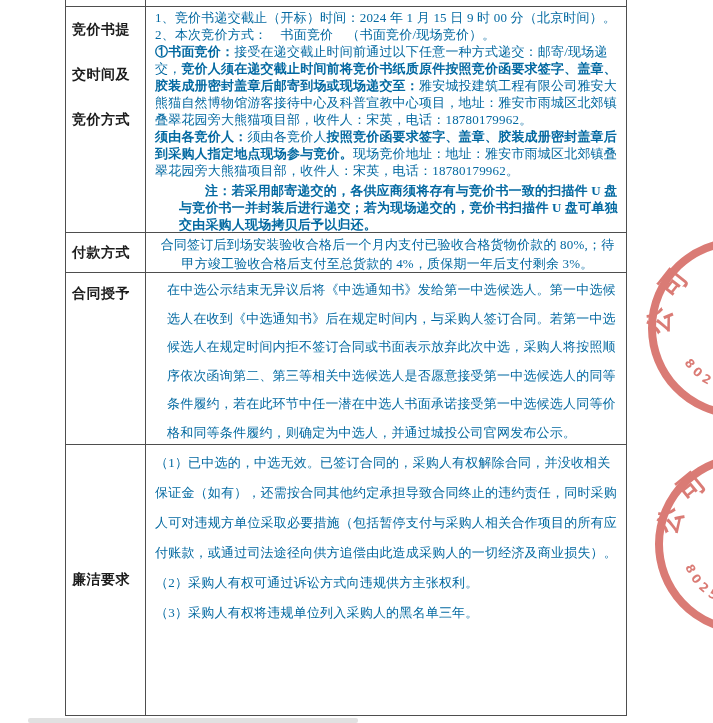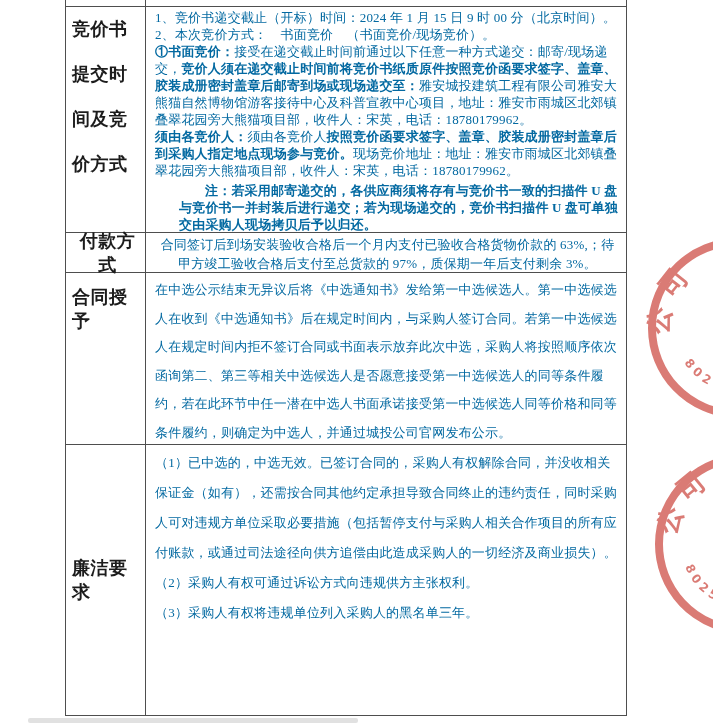--- a/index.html
+++ b/index.html
@@ -12,30 +12,30 @@
     position:absolute;left:65px;top:0;width:562px;
     border-left:1px solid #4e4e4e;border-right:1px solid #4e4e4e;
     box-sizing:border-box;
   }
   .trow{display:flex;border-bottom:1px solid #4e4e4e;box-sizing:border-box;}
   .sliver{height:7px;}
   .sliver .cell-label{border-right:1px solid #4e4e4e;}
   .cell-label{
     width:80px;flex:0 0 80px;box-sizing:border-box;
     border-right:1px solid #4e4e4e;
-    font-size:18px;font-weight:bold;letter-spacing:.5px;
+    font-size:14px;font-weight:bold;letter-spacing:.5px;
     line-height:45px;padding:0 2px 0 6px;color:#1c1c1c;
   }
   .cell-content{
     flex:1;box-sizing:border-box;padding:2px 6px 0 9px;
     font-size:13px;letter-spacing:.2px;color:#0369a1;overflow:hidden;
   }
   .row-1{height:226px;}
   .row-2{height:40px;text-align:center;}
-  .row-3{height:172px;}
+  .row-3{height:172px;gap:12px;}
   .row-4{height:271px;}
   .row-1 .cell-content p{margin:0;line-height:17px;}
   .row-1 .cell-content p.indent{margin-top:3px;text-indent:2em;margin-left:24px;}
   .row-2 .cell-label{line-height:normal;display:flex;align-items:center;}
   .row-2 .cell-content{padding-top:2px;}
   .row-2 .cell-content p{margin:0;line-height:19px;}
   .row-3 .cell-label{line-height:normal;padding-top:12px;}
   .row-3 .cell-content{padding-top:3px;}
   .row-3 .cell-content p{margin:0;line-height:28.5px;}
   .row-4 .cell-label{line-height:normal;display:flex;align-items:center;}
@@ -72,21 +72,21 @@
         <p><span class="seg-n">2、本次竞价方式：</span><span class="seg-u">　书面竞价　</span><span class="seg-n">（书面竞价/现场竞价）。</span></p>
         <p><span class="seg-b">①书面竞价：</span><span class="seg-n">接受在递交截止时间前通过以下任意一种方式递交：</span><span class="seg-u">邮寄/现场递交</span><span class="seg-n">，</span><span class="seg-b">竞价人须在递交截止时间前将竞价书纸质原件按照竞价函要求签字、盖章、胶装成册密封盖章后邮寄到场或现场递交至：</span><span class="seg-n">雅安城投建筑工程有限公司雅安大熊猫自然博物馆游客接待中心及科普宣教中心项目，地址：</span><span class="seg-u">雅安市雨城区北郊镇叠翠花园旁大熊猫项目部，</span><span class="seg-n">收件人：</span><span class="seg-u">宋英</span><span class="seg-n">，电话：</span><span class="seg-u">18780179962</span><span class="seg-n">。</span></p>
         <p><span class="seg-b">须由各竞价人：</span><span class="seg-n">须由各竞价人</span><span class="seg-b">按照竞价函要求签字、盖章、胶装成册密封盖章后到采购人指定地点现场参与竞价。</span><span class="seg-n">现场竞价地址：地址：</span><span class="seg-u">雅安市雨城区北郊镇叠翠花园旁大熊猫项目部，</span><span class="seg-n">收件人：</span><span class="seg-u">宋英</span><span class="seg-n">，电话：</span><span class="seg-u">18780179962</span><span class="seg-n">。</span></p>
         <p class="indent"><span class="seg-b">注：若采用邮寄递交的，各供应商须将存有与竞价书一致的扫描件 U 盘与竞价书一并封装后进行递交；若为现场递交的，竞价书扫描件 U 盘可单独交由采购人现场拷贝后予以归还。</span></p>
       </div>
   </div>
 
   <div class="trow row-2">
     <div class="cell-label">付款方式</div>
     <div class="cell-content">
-        <p><span class="seg-n">合同签订后到场安装验收合格后一个月内支付已验收合格货物价款的 63%,；待甲方竣工验收合格后支付至总货款的 97%，质保期一年后支付剩余 3%。</span></p>
+        <p><span class="seg-n">合同签订后到场安装验收合格后一个月内支付已验收合格货物价款的 80%,；待甲方竣工验收合格后支付至总货款的 4%，质保期一年后支付剩余 3%。</span></p>
       </div>
   </div>
 
   <div class="trow row-3">
     <div class="cell-label">合同授予</div>
     <div class="cell-content">
         <p><span class="seg-n">在中选公示结束无异议后将《中选通知书》发给第一中选候选人。第一中选候选人在收到《中选通知书》后在规定时间内，与采购人签订合同。若第一中选候选人在规定时间内拒不签订合同或书面表示放弃此次中选，采购人将按照顺序依次函询第二、第三等相关中选候选人是否愿意接受第一中选候选人的同等条件履约，若在此环节中任一潜在中选人书面承诺接受第一中选候选人同等价格和同等条件履约，则确定为中选人，并通过城投公司官网发布公示。</span></p>
       </div>
   </div>
 

